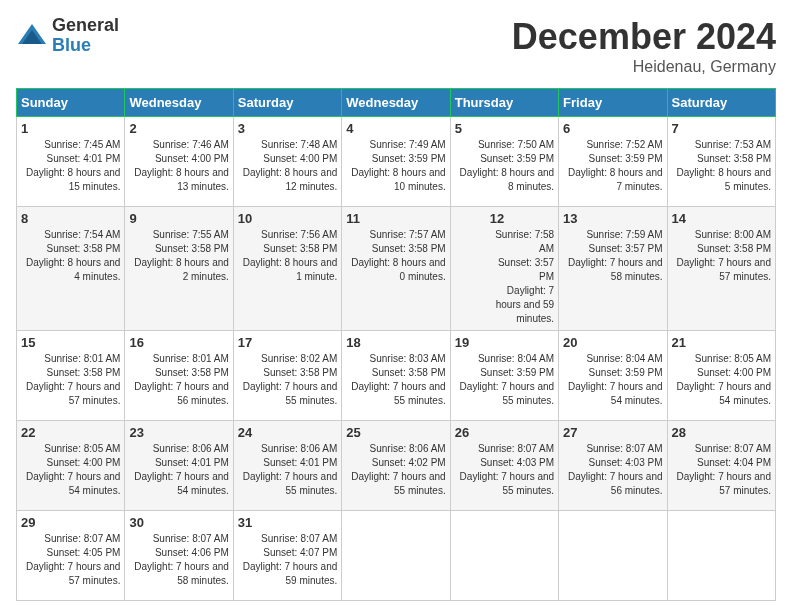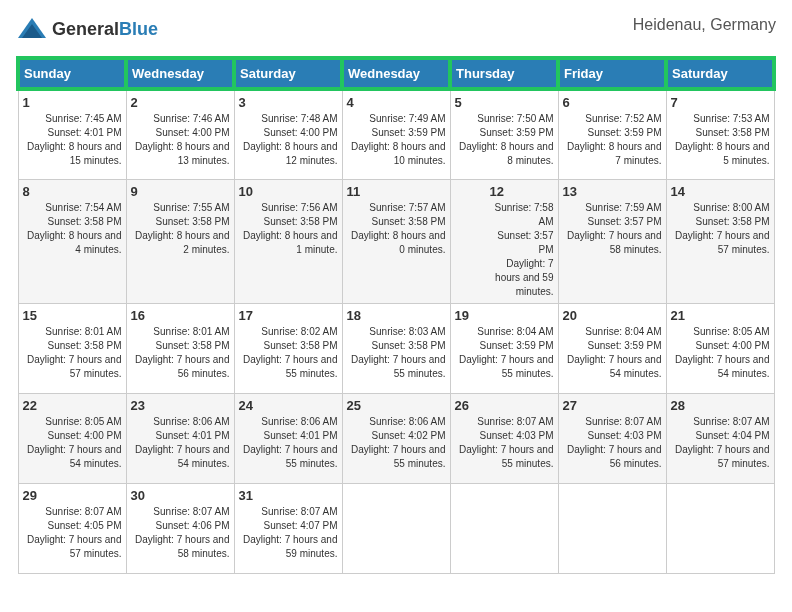--- a/index.html
+++ b/index.html
@@ -16,21 +16,21 @@
       align-items: flex-start;
       margin-bottom: 12px;
     }
     .logo {
       display: flex;
       align-items: center;
       gap: 4px;
     }
     .logo-text {
       display: flex;
-      flex-direction: row;
+      flex-direction: column;
       line-height: 1.1;
     }
     .logo-text .general {
       font-size: 18px;
       font-weight: bold;
       color: #333;
     }
     .logo-text .blue {
       font-size: 18px;
       font-weight: bold;
@@ -57,21 +57,21 @@
       border-collapse: collapse;
       font-size: 11px;
     }
     .calendar th {
       background: #2a7db5;
       color: #fff;
       padding: 6px 4px;
       text-align: left;
       font-size: 13px;
       font-weight: bold;
-      border: 4px solid #22c55e;
+      border: 1px solid #22c55e;
     }
     .calendar td {
       border: 1px solid #ccc;
       vertical-align: top;
       padding: 4px;
       width: calc(100% / 7);
       height: 90px;
       background: #fff;
     }
     .calendar tr:nth-child(even) td {
@@ -102,20 +102,21 @@
     <svg class="logo-icon" viewBox="0 0 32 28" xmlns="http://www.w3.org/2000/svg">
       <polygon points="16,2 30,22 2,22" fill="#2a7db5"></polygon>
       <polygon points="16,8 26,22 6,22" fill="#1a5a8a"></polygon>
     </svg>
     <div class="logo-text">
       <span class="general">General</span>
       <span class="blue">Blue</span>
     </div>
   </div>
   <div class="title-block">
+    <div class="month-title">December 2024</div>
     <div class="subtitle">Heidenau, Germany</div>
   </div>
 </div>
 
 <table class="calendar">
   <thead>
     <tr>
       <th>Sunday</th>
       <th>Wednesday</th>
       <th>Saturday</th>

